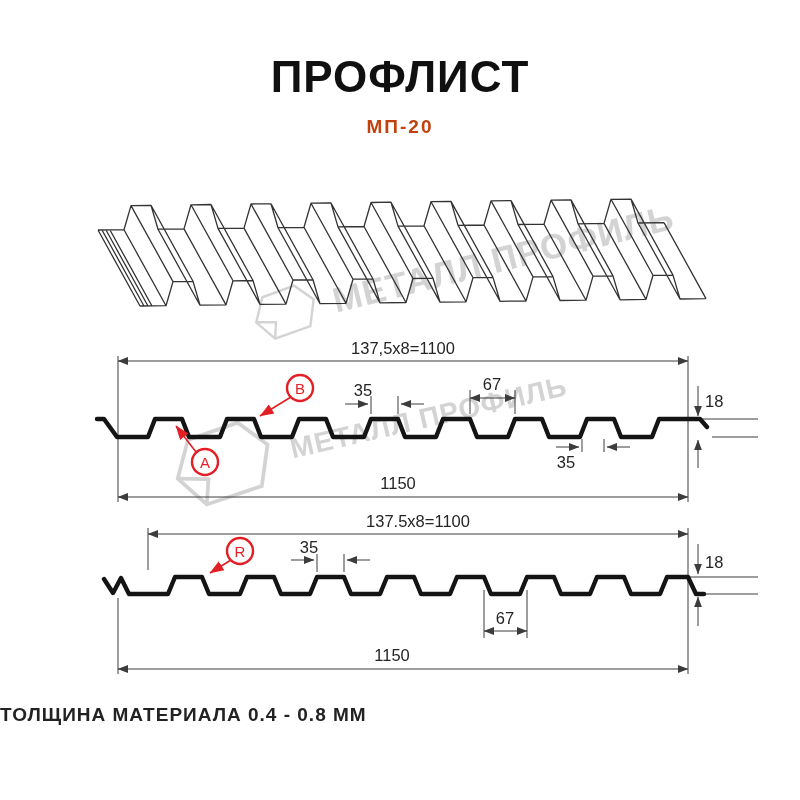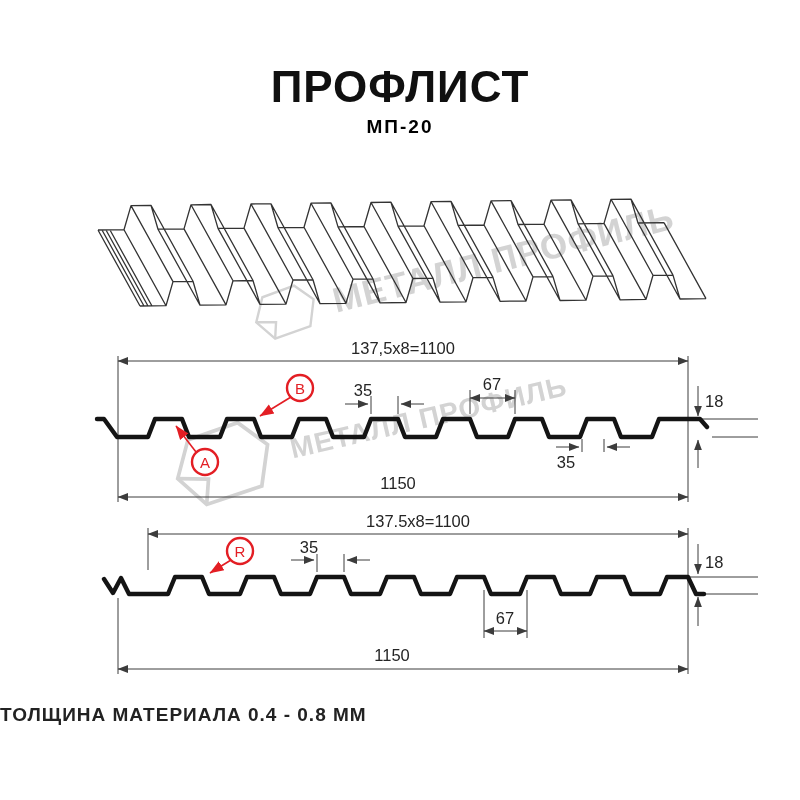--- a/index.html
+++ b/index.html
@@ -1,21 +1,21 @@
 <!DOCTYPE html>
 <html><head>
 <meta charset="utf-8">
 <style>
   html,body{margin:0;padding:0;background:#fff;}
   #page{position:relative;width:800px;height:800px;background:#ffffff;overflow:hidden;
         font-family:"Liberation Sans",sans-serif;}
-  .title{position:absolute;left:0;top:62px;width:800px;text-align:center;
+  .title{position:absolute;left:0;top:52px;width:800px;text-align:center;
          font-size:44px;font-weight:700;letter-spacing:1px;color:#101010;}
   .subtitle{position:absolute;left:0;top:116px;width:800px;text-align:center;
-         font-size:19px;font-weight:600;letter-spacing:2px;color:#000000;}
+         font-size:19px;font-weight:600;letter-spacing:2px;color:#c2410c;}
   .footer{position:absolute;left:0;top:704px;width:800px;text-align:left;
          font-size:19px;font-weight:600;letter-spacing:1px;color:#222;}
   .wm{position:absolute;display:flex;align-items:center;gap:14px;color:#d3d3d3;
       font-weight:700;white-space:nowrap;transform-origin:0 50%;z-index:1;}
   .wm svg{flex:0 0 auto;}
   .wm svg path{fill:none;stroke:#d3d3d3;stroke-width:4;}
   #wm1{left:250px;top:295px;transform:rotate(-14deg);font-size:35px;letter-spacing:1px;}
   #wm2{left:168px;top:436px;transform:rotate(-13deg);font-size:28px;letter-spacing:1px;}
   #art{position:absolute;left:0;top:0;z-index:2;}
   .tl{stroke:#3c3c3c;stroke-width:1;fill:none;}

